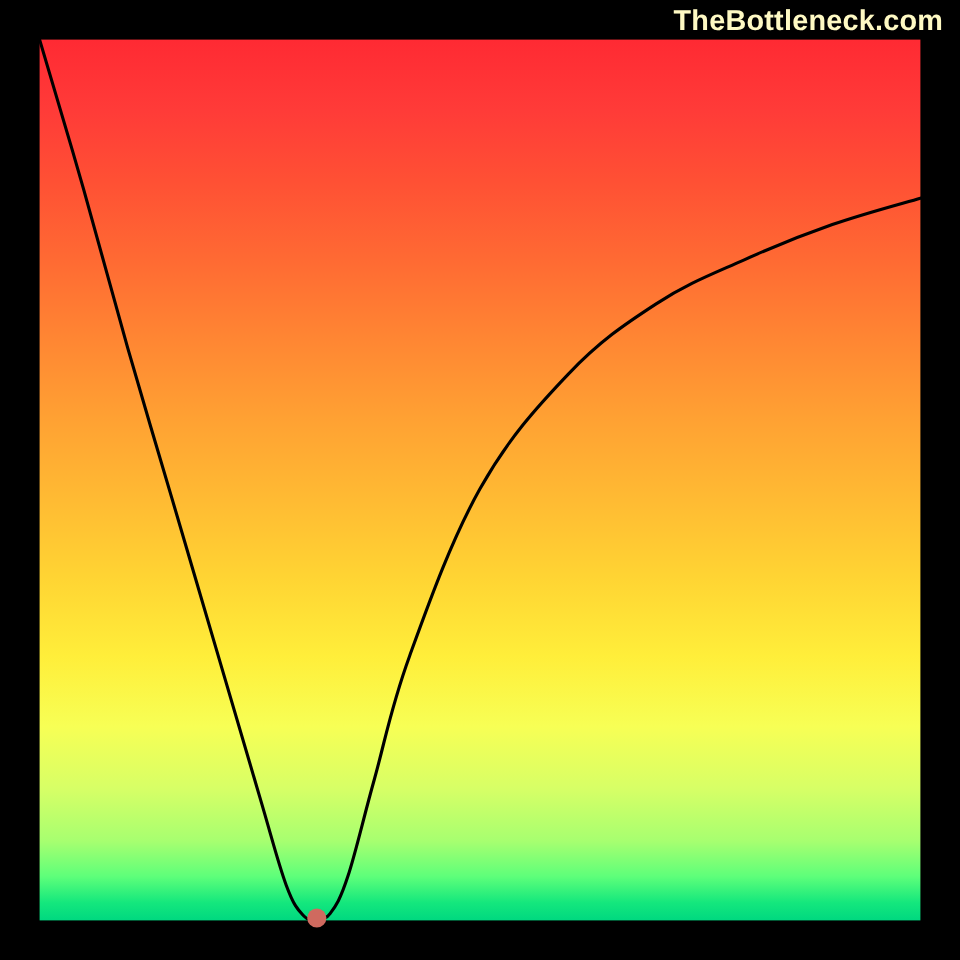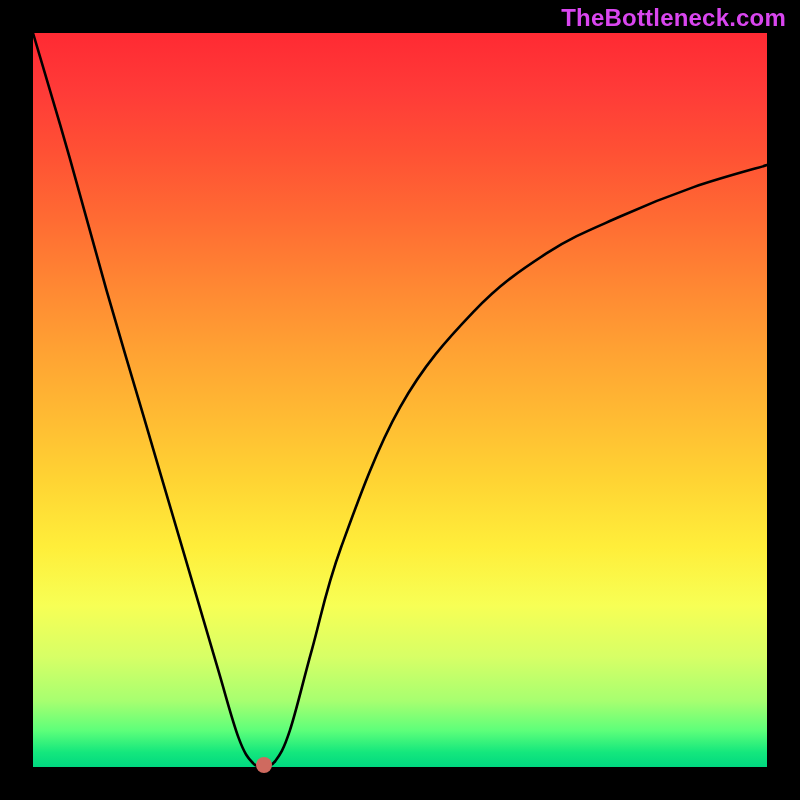--- a/index.html
+++ b/index.html
@@ -16,21 +16,21 @@
     height: 800px;
     background: #000;
   }
   .watermark {
     position: absolute;
     top: 4px;
     right: 14px;
     font-family: Arial, Helvetica, sans-serif;
     font-size: 24px;
     font-weight: 600;
-    color: #d946ef;
+    color: #fef9c3;
     letter-spacing: 0.2px;
   }
   .plot {
     position: absolute;
     left: 33px;
     top: 33px;
     width: 734px;
     height: 734px;
     
     background: linear-gradient(

